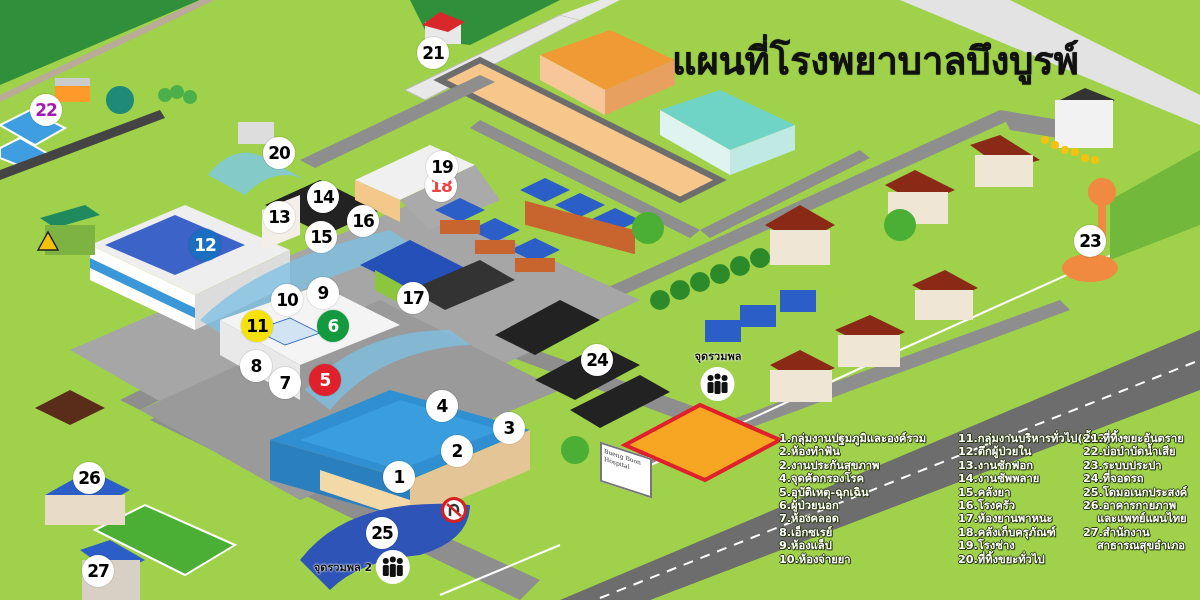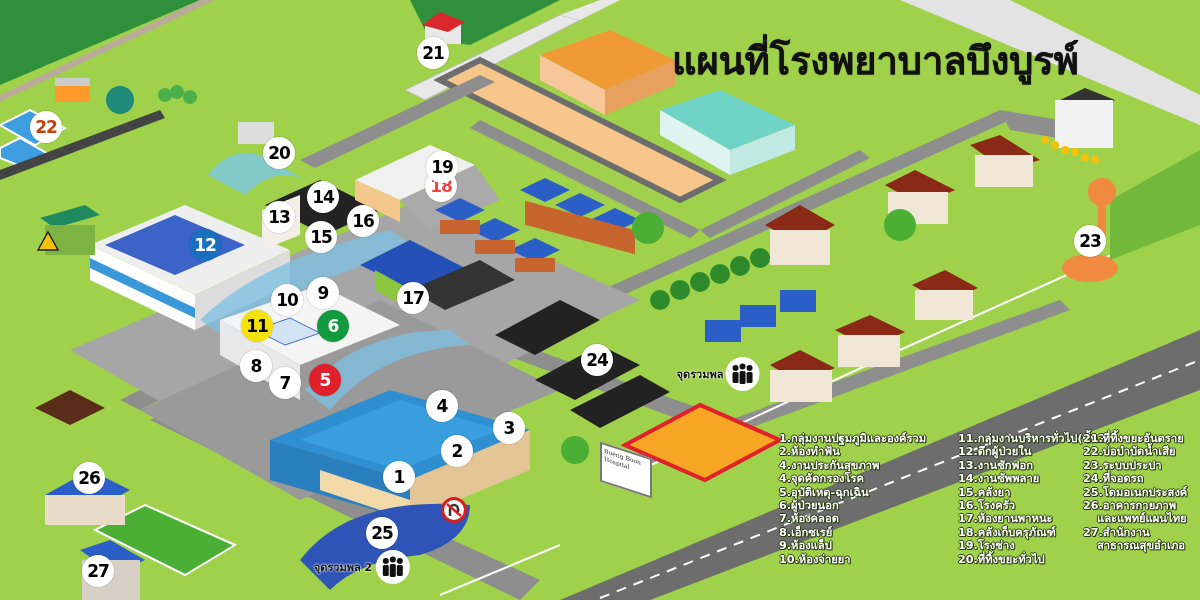--- a/index.html
+++ b/index.html
@@ -17,21 +17,21 @@
     background:#fff; color:#000; font-weight:bold; font-size:17px;
     display:flex; align-items:center; justify-content:center;
     transform:translate(-50%,-50%); box-shadow:0 0 0 1px rgba(0,0,0,0.08);
     font-family:"DejaVu Sans", sans-serif; letter-spacing:-1px; cursor:pointer;
   }
   .assembly {
     position:absolute; display:flex; align-items:center; gap:4px; transform:translate(-50%,-50%);
   }
   .assembly .lbl { font-size:11px; color:#111; font-weight:bold; text-shadow:0 0 2px #fff,0 0 2px #fff; white-space:nowrap; }
   .assembly .ico { width:34px; height:34px; border-radius:50%; background:#fff; display:flex; align-items:center; justify-content:center; }
-  .assembly.vertical { gap:2px; }
+  .assembly.vertical { flex-direction:column; gap:2px; }
   .legend { position:absolute; top:432px; font-size:11.2px; font-weight:bold; color:#fff; line-height:13.4px;
     text-shadow: 1px 1px 0 #2a3a10, -1px 0 0 #2a3a10, 0 -1px 0 #2a3a10, 1px 0 0 #2a3a10, 0 1px 0 #2a3a10; }
   .legend div { white-space:nowrap; }
   .legend .indent { padding-left:14px; }
   .sign { position:absolute; left:600px; top:450px; width:44px; height:32px; background:#fff; border:2px solid #777; transform:skewY(18deg);
     font-size:6px; color:#333; font-family:"DejaVu Serif", serif; padding:2px; line-height:8px; }
   .no-turn { position:absolute; left:441px; top:497px; width:26px; height:26px; border-radius:50%; background:#fff; border:3px solid #d42020; box-sizing:border-box; display:flex; align-items:center; justify-content:center; }
 </style>
 </head>
 <body>
@@ -245,21 +245,21 @@
       <div class="marker" style="left: 205px; top: 233px; background: rgb(26, 111, 192); color: rgb(255, 255, 255); margin-top: 12px;">12</div>
       <div class="marker" style="left: 279px; top: 217px; background: rgb(255, 255, 255); color: rgb(0, 0, 0);">13</div>
       <div class="marker" style="left: 323px; top: 197px; background: rgb(255, 255, 255); color: rgb(0, 0, 0);">14</div>
       <div class="marker" style="left: 321px; top: 237px; background: rgb(255, 255, 255); color: rgb(0, 0, 0);">15</div>
       <div class="marker" style="left: 363px; top: 221px; background: rgb(255, 255, 255); color: rgb(0, 0, 0);">16</div>
       <div class="marker" style="left: 413px; top: 270px; background: rgb(255, 255, 255); color: rgb(0, 0, 0); margin-top: 28px;">17</div>
       <div class="marker" style="left: 441px; top: 186px; background: rgb(255, 255, 255); color: #ef4444;">18</div>
       <div class="marker" style="left: 403px; top: 167px; background: rgb(255, 255, 255); color: rgb(0, 0, 0); margin-left: 39px;">19</div>
       <div class="marker" style="left: 279px; top: 153px; background: rgb(255, 255, 255); color: rgb(0, 0, 0);">20</div>
       <div class="marker" style="left: 433px; top: 53px; background: rgb(255, 255, 255); color: rgb(0, 0, 0);">21</div>
-      <div class="marker" style="left: 46px; top: 127px; background: rgb(255, 255, 255); color: #c2410c;">22</div>
+      <div class="marker" style="left: 46px; top: 110px; background: rgb(255, 255, 255); color: #a21caf;">22</div>
       <div class="marker" style="left: 1090px; top: 241px; background: rgb(255, 255, 255); color: rgb(0, 0, 0);">23</div>
       <div class="marker" style="left: 597px; top: 360px; background: rgb(255, 255, 255); color: rgb(0, 0, 0);">24</div>
       <div class="marker" style="left: 382px; top: 533px; background: rgb(255, 255, 255); color: rgb(0, 0, 0);">25</div>
       <div class="marker" style="left: 89px; top: 478px; background: rgb(255, 255, 255); color: rgb(0, 0, 0);">26</div>
       <div class="marker" style="left: 98px; top: 571px; background: rgb(255, 255, 255); color: rgb(0, 0, 0);">27</div>
     </div>
 
   <div class="assembly vertical" id="assembly-1" style="left:718px; top:374px;">
     <span class="lbl">จุดรวมพล</span>
     <span class="ico">
@@ -296,21 +296,21 @@
   <div class="no-turn">
     <svg width="16" height="16" viewBox="0 0 16 16">
         <path d="M4,14 V7 A4,4 0 0 1 12,7 V10" stroke="#333" stroke-width="2.5" fill="none"></path>
         <line x1="1" y1="2" x2="15" y2="14" stroke="#d42020" stroke-width="2.5"></line>
       </svg>
   </div>
 
   <div class="legend" id="legend-col1" style="left:779px;">
       <div>1.กลุ่มงานปฐมภูมิและองค์รวม</div>
       <div>2.ห้องทำฟัน</div>
-      <div>4.งานประกันสุขภาพ</div>
+      <div>2.งานประกันสุขภาพ</div>
       <div>4.จุดคัดกรองโรค</div>
       <div>5.อุบัติเหตุ-ฉุกเฉิน</div>
       <div>6.ผู้ป่วยนอก</div>
       <div>7.ห้องคลอด</div>
       <div>8.เอ็กซเรย์</div>
       <div>9.ห้องแล็ป</div>
       <div>10.ห้องจ่ายยา</div>
     </div>
   <div class="legend" id="legend-col2" style="left:933px;margin-left:25px;">
       <div>11.กลุ่มงานบริหารทั่วไป(ชั้น2)</div>

